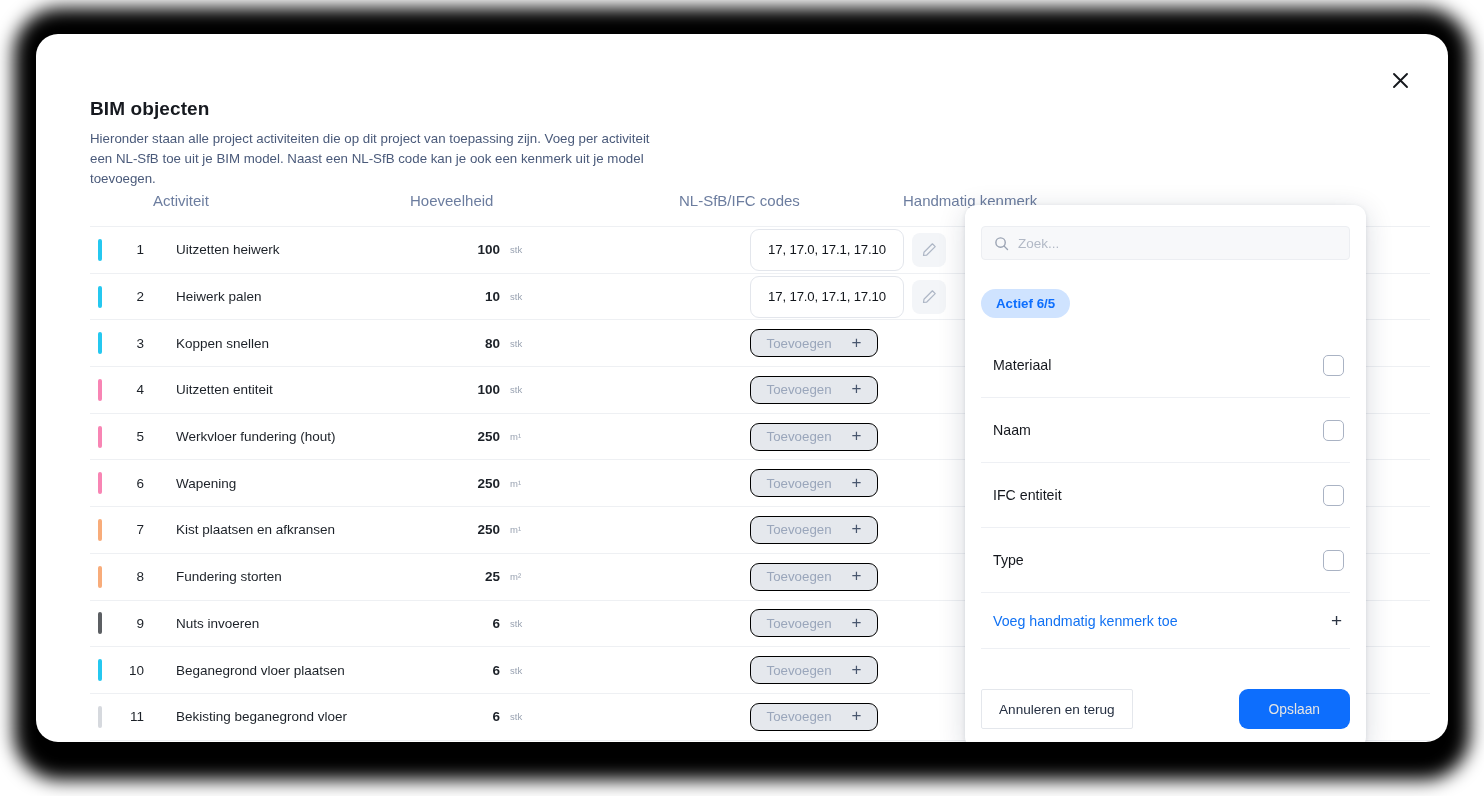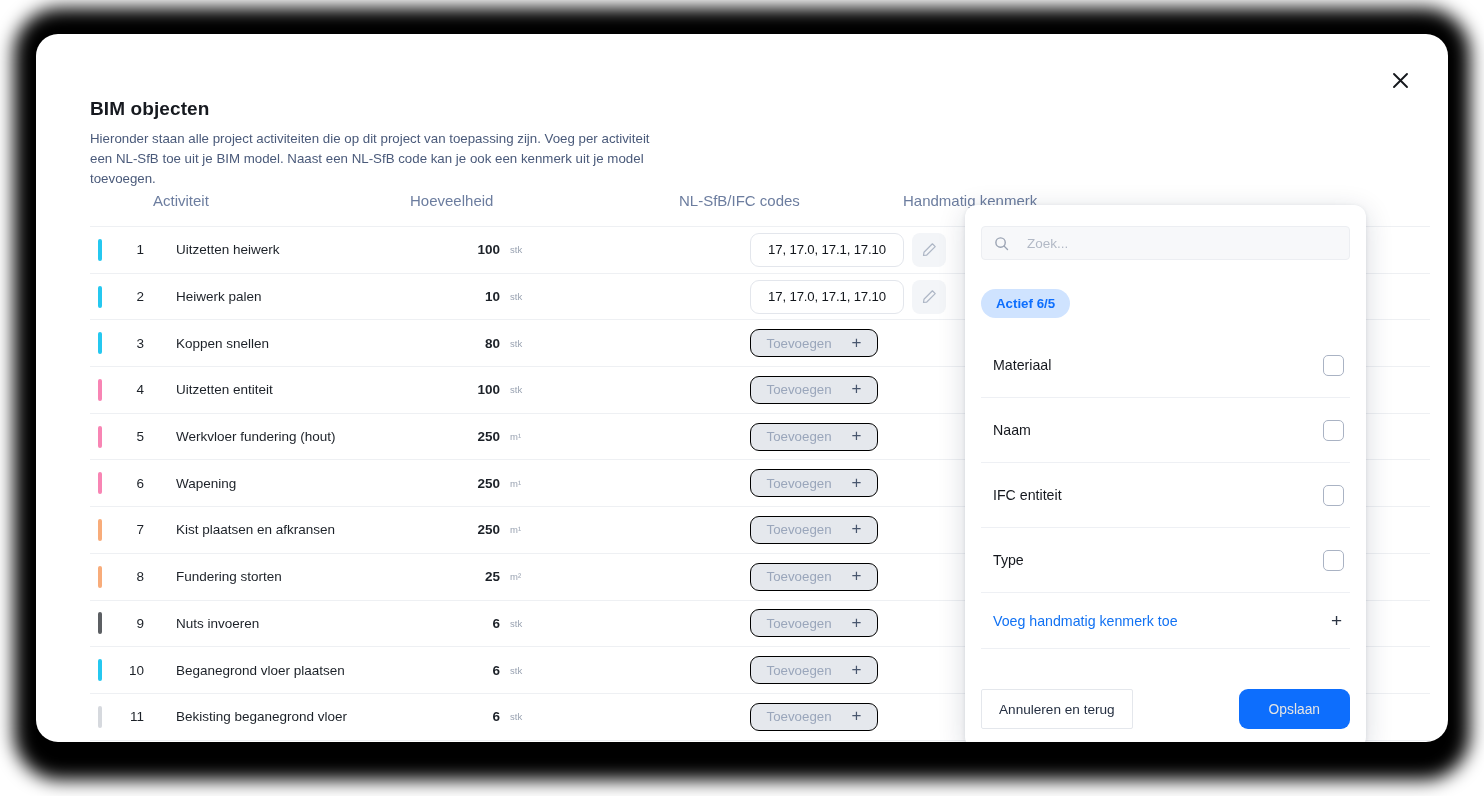--- a/index.html
+++ b/index.html
@@ -156,21 +156,21 @@
   
   .code-cell {
     position: absolute;
     left: 660px;
     display: flex;
     align-items: center;
     gap: 8px;
   }
   .code-input {
     width: 154px;
-    height: 34px;
+    height: 42px;
     border: 1px solid #e3e6ec;
     border-radius: 9px;
     background: #fff;
     display: flex;
     align-items: center;
     justify-content: center;
     font-size: 13.2px;
     color: #12161c;
     font-weight: 500;
     letter-spacing: -0.15px;
@@ -229,21 +229,21 @@
     left: 16px;
     top: 21px;
     width: 369px;
     height: 34px;
     background: #f7f8fa;
     border: 1px solid #eceef2;
     border-radius: 4px;
     display: flex;
     align-items: center;
     padding: 0 12px;
-    gap: 18px;
+    gap: 9px;
   }
   #popover-search .search-icon { color: #9aa3b3; display: flex; }
   #popover-search .ph {
     font-size: 13.5px;
     color: #b2b9c6;
   }
 
   #active-badge {
     position: absolute;
     left: 16px;

